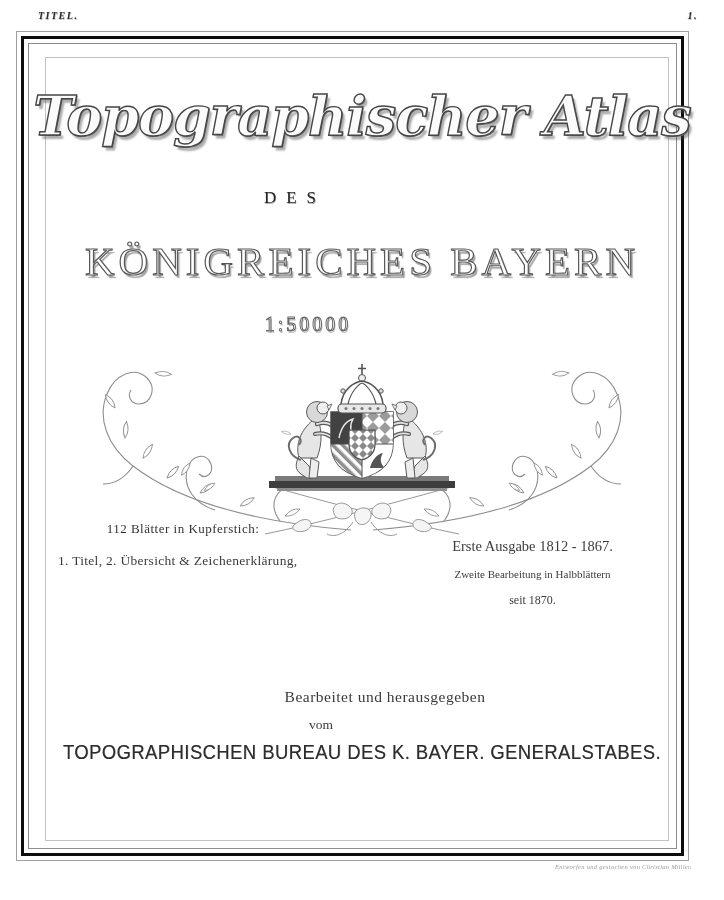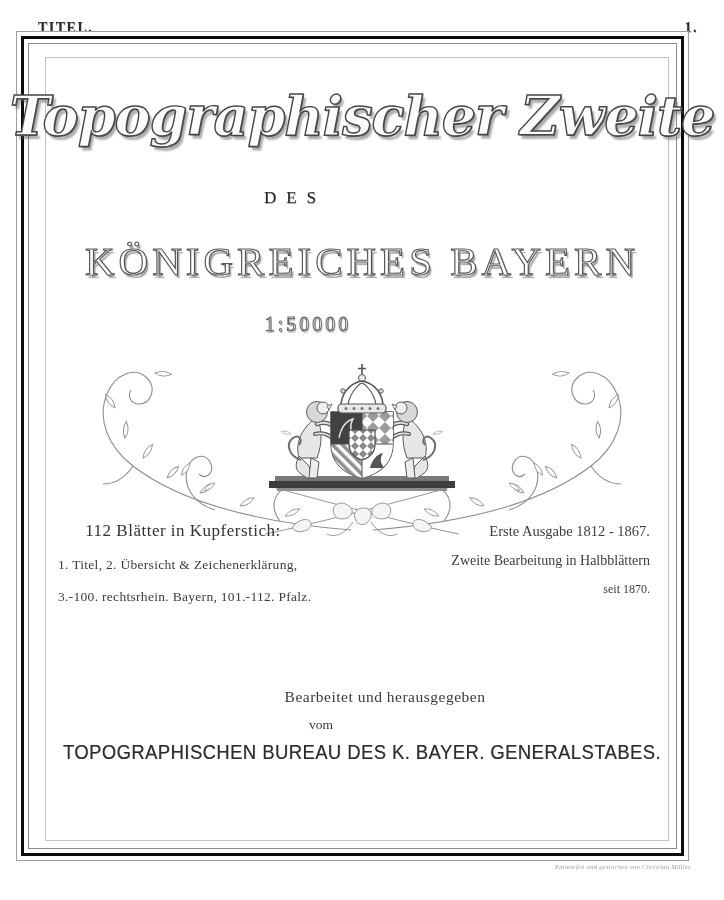--- a/index.html
+++ b/index.html
@@ -3,22 +3,22 @@
 <meta charset="utf-8">
 <style>
   html,body{margin:0;padding:0;}
   body{
     width:724px;height:900px;position:relative;background:#ffffff;
     font-family:"Liberation Serif","DejaVu Serif",serif;color:#333;overflow:hidden;
   }
   [data-name]{box-sizing:border-box;}
 
   
-  .hdr{position:absolute;top:20px;font-size:14px;font-weight:700;letter-spacing:1.5px;color:#2b2b2b;
-       text-shadow:0.5px 0.5px 0 #bbb;}
+  .hdr{position:absolute;top:10px;font-size:10px;font-weight:700;letter-spacing:1.5px;color:#2b2b2b;
+       text-shadow:0.5px 0.5px 0 #bbb;font-style:italic;}
   .hdr-left{left:38px;}
   .hdr-right{right:26px;}
 
   
   .f1{position:absolute;left:16px;top:31px;width:673px;height:830px;border:1px solid #9f9f9f;background:#fff;}
   .f2{position:absolute;left:4px;top:4px;right:4px;bottom:4px;border:3px solid #0d0d0d;}
   .f3{position:absolute;left:4px;top:4px;right:4px;bottom:4px;border:1px solid #8c8c8c;}
   .f4{position:absolute;left:45px;top:57px;width:624px;height:784px;border:1px solid #c2c2c2;}
 
   
@@ -46,25 +46,25 @@
     font-size:20px;letter-spacing:3px;color:#fdfdfd;
     -webkit-text-stroke:1px #6a6a6a;text-shadow:1px 1.5px 0 rgba(120,120,120,0.5);
   }
 
   
   .ornament{position:absolute;left:55px;top:338px;width:614px;height:210px;}
 
   
   .col{position:absolute;color:#3c3c3c;}
   .col-left{left:58px;top:521px;width:250px;}
-  .col-left .l1{font-size:17px;letter-spacing:0.5px;text-align:center;margin:0 0 11px 0;color:#333;}
+  .col-left .l1{font-size:13px;letter-spacing:0.5px;text-align:center;margin:0 0 11px 0;color:#333;}
   .col-left .l2,.col-left .l3{font-size:13.5px;letter-spacing:0.3px;white-space:nowrap;margin:16px 0 13px 0;}
-  .col-right{left:415px;top:523px;width:235px;text-align:right;}
+  .col-right{left:415px;top:538px;width:235px;text-align:center;}
   .col-right .l1{font-size:14.5px;margin:0 0 13px 0;}
-  .col-right .l2{font-size:14px;white-space:nowrap;margin:0 0 13px 0;}
+  .col-right .l2{font-size:11px;white-space:nowrap;margin:0 0 13px 0;}
   .col-right .l3{font-size:12px;margin:0;}
 
   
   .imprint1{position:absolute;left:0;top:688px;width:724px;text-align:center;font-size:15.5px;color:#3a3a3a;letter-spacing:0.5px;padding-left:46px;}
   .imprint2{position:absolute;left:0;top:717px;width:642px;text-align:center;font-size:13.5px;color:#3a3a3a;}
   .imprint3{
     position:absolute;left:0;top:741px;width:724px;text-align:center;
     font-family:"Liberation Sans","DejaVu Sans",sans-serif;
     font-size:20px;font-weight:400;letter-spacing:0.5px;color:#2d2d2d;
     transform:scaleX(0.92);transform-origin:center;white-space:nowrap;
@@ -82,21 +82,21 @@
   <div class="hdr hdr-left" data-name="sheet-label">TITEL.</div>
   <div class="hdr hdr-right" data-name="sheet-number">1.</div>
 
   <div class="f1" data-name="outer-frame-line">
     <div class="f2" data-name="thick-frame-line">
       <div class="f3" data-name="mid-frame-line"></div>
     </div>
   </div>
   <div class="f4" data-name="inner-frame-line"></div>
 
-  <div class="title-main" data-name="atlas-main-title">Topographischer Zweite</div>
+  <div class="title-main" data-name="atlas-main-title">Topographischer Atlas</div>
   <div class="title-des" data-name="atlas-title-des">DES</div>
   <div class="title-sub" data-name="atlas-subtitle">KÖNIGREICHES BAYERN</div>
   <div class="title-scale" data-name="map-scale">1:50000</div>
 
   <svg class="ornament" data-name="coat-of-arms-ornament" viewBox="0 0 614 210" xmlns="http://www.w3.org/2000/svg">
     <defs>
       <path id="leaf" d="M0 0 Q6 -8 15 -7 Q9 1 0 0 Z" fill="#fdfdfd" stroke="#8e8e8e" stroke-width="0.9"></path>
       <pattern id="loz" width="12" height="12" patternUnits="userSpaceOnUse">
         <rect width="12" height="12" fill="#ffffff"></rect>
         <path d="M6 0 L12 6 L6 12 L0 6 Z" fill="#9b9b9b"></path>
@@ -207,21 +207,20 @@
         <circle cx="307" cy="70.5" r="1.5" fill="#777777" stroke="none"></circle>
         <circle cx="315" cy="70.5" r="1.5" fill="#777777" stroke="none"></circle>
         <circle cx="323" cy="70.5" r="1.5" fill="#777777" stroke="none"></circle>
       </g>
     </g>
   </svg>
 
   <div class="col col-left" data-name="contents-block">
     <p class="l1" data-name="contents-heading">112 Blätter in Kupferstich:</p>
     <p class="l2" data-name="contents-line-2">1. Titel,  2. Übersicht &amp; Zeichenerklärung,</p>
-    <p class="l3" data-name="contents-line-3">3.-100. rechtsrhein. Bayern,  101.-112. Pfalz.</p>
   </div>
 
   <div class="col col-right" data-name="edition-block">
     <p class="l1" data-name="edition-line-1">Erste Ausgabe 1812 - 1867.</p>
     <p class="l2" data-name="edition-line-2">Zweite Bearbeitung in Halbblättern</p>
     <p class="l3" data-name="edition-line-3">seit 1870.</p>
   </div>
 
   <div class="imprint1" data-name="imprint-line-1">Bearbeitet und herausgegeben</div>
   <div class="imprint2" data-name="imprint-line-2">vom</div>

